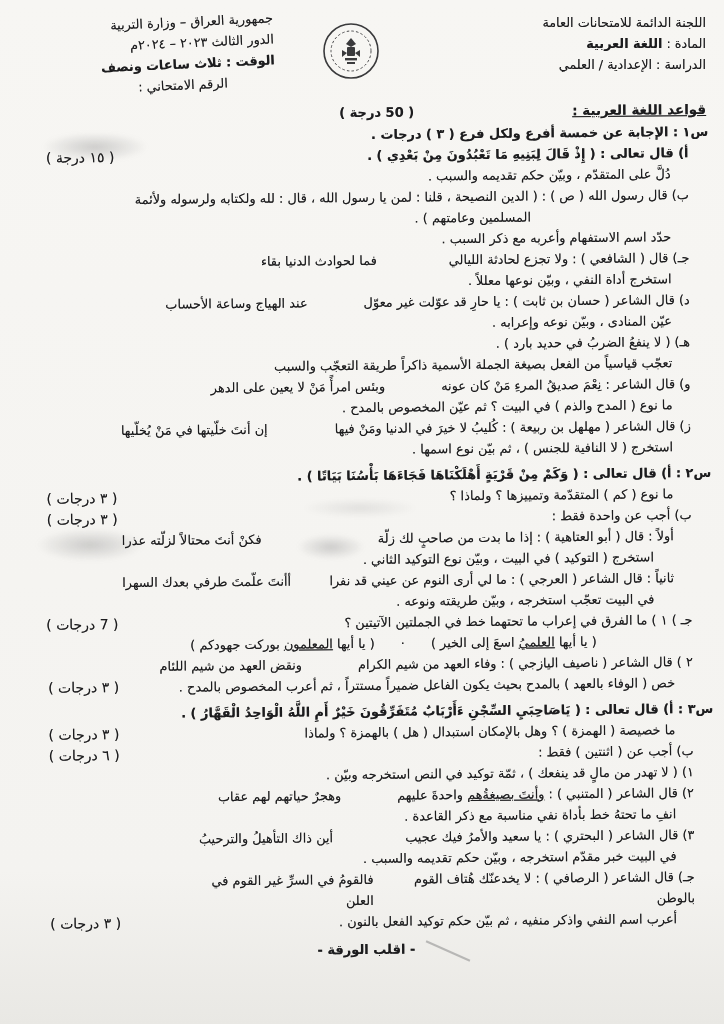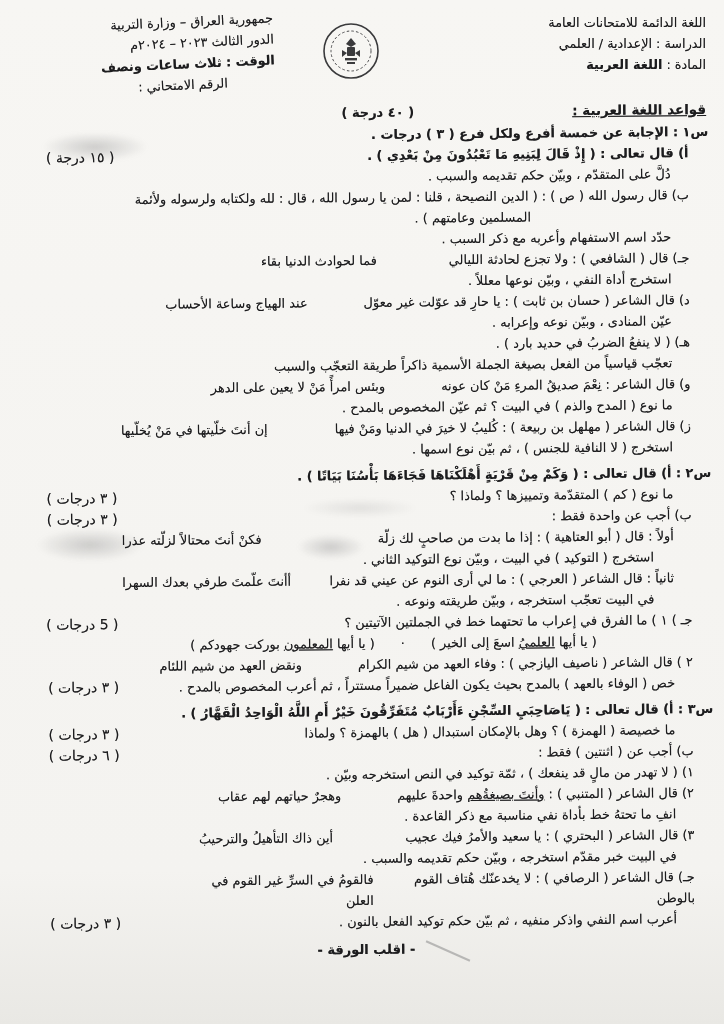--- a/index.html
+++ b/index.html
@@ -71,23 +71,23 @@
 <div class="page">
 
   <div class="smudge sm1"></div>
   <div class="smudge sm2"></div>
   <div class="smudge sm3"></div>
   <div class="smudge sm4"></div>
   <div class="slash"></div>
 
   <div class="hdr scan-text">
     <div class="hdr-right">
-      <div>اللغة الدائمة للامتحانات العامة</div>
+      <div>اللجنة الدائمة للامتحانات العامة</div>
+      <div><span>المادة : </span><span class="b">اللغة العربية</span></div>
       <div>الدراسة : الإعدادية / العلمي</div>
-      <div><span>المادة : </span><span class="b">اللغة العربية</span></div>
     </div>
 
     <div class="stamp-wrap">
       <svg width="62" height="62" viewBox="0 0 62 62">
         <circle cx="31" cy="31" r="27" fill="none" stroke="#3a3a3c" stroke-width="1.6"></circle>
         <circle cx="31" cy="31" r="20" fill="none" stroke="#4a4a4c" stroke-width="1" stroke-dasharray="2.5 2.2"></circle>
         <g fill="#3a3a3c">
           <path d="M31 18 l5 6 -5 3 -5 -3 z"></path>
           <rect x="27" y="27" width="8" height="9" rx="1"></rect>
           <path d="M22 30 l5 3 -5 4 z"></path>
@@ -103,21 +103,21 @@
       <div>الدور الثالث ٢٠٢٣ – ٢٠٢٤م</div>
       <div class="b">الوقت : ثلاث ساعات ونصف</div>
       <div class="shift">الرقم الامتحاني :</div>
     </div>
   </div>
 
   <div class="tilt scan-text">
 
     <div class="subject">
       <span class="t">قواعد اللغة العربية :</span>
-      <span class="m">( ٤٠ درجة )</span>
+      <span class="m">( 50 درجة )</span>
     </div>
 
     <div>
       <div class="row">
           <div class="content b">س١ : الإجابة عن خمسة أفرع ولكل فرع ( ٣ ) درجات .</div>
         </div>
       <div class="row">
         <div class="content i1 q">أ) قال تعالى : ( إِذْ قَالَ لِبَنِيهِ مَا تَعْبُدُونَ مِنْ بَعْدِي ) .</div>
         <div class="marks">( ١٥ درجة )</div>
       </div>
@@ -202,21 +202,21 @@
           <div class="content i2 verse">
         <span>ثانياً : قال الشاعر ( العرجي ) : ما لي أرى النوم عن عيني قد نفرا</span>
         <span class="flushl">أأنتَ علّمتَ طرفي بعدك السهرا</span>
       </div>
         </div>
       <div class="row">
           <div class="content i3">في البيت تعجّب استخرجه ، وبيّن طريقته ونوعه .</div>
         </div>
       <div class="row">
         <div class="content i1">جـ ) ١ ) ما الفرق في إعراب ما تحتهما خط في الجملتين الآتيتين ؟</div>
-        <div class="marks">( 5 درجات )</div>
+        <div class="marks">( 7 درجات )</div>
       </div>
       <div class="row">
           <div class="content examples">
         <span><span>( يا أيها </span><span class="ul">العلميُ</span><span> اسعَ إلى الخير )</span></span>
         <span class="dot">·</span>
         <span><span>( يا أيها </span><span class="ul">المعلمون</span><span> بوركت جهودكم )</span></span>
       </div>
         </div>
       <div class="row">
           <div class="content i1 verse">

